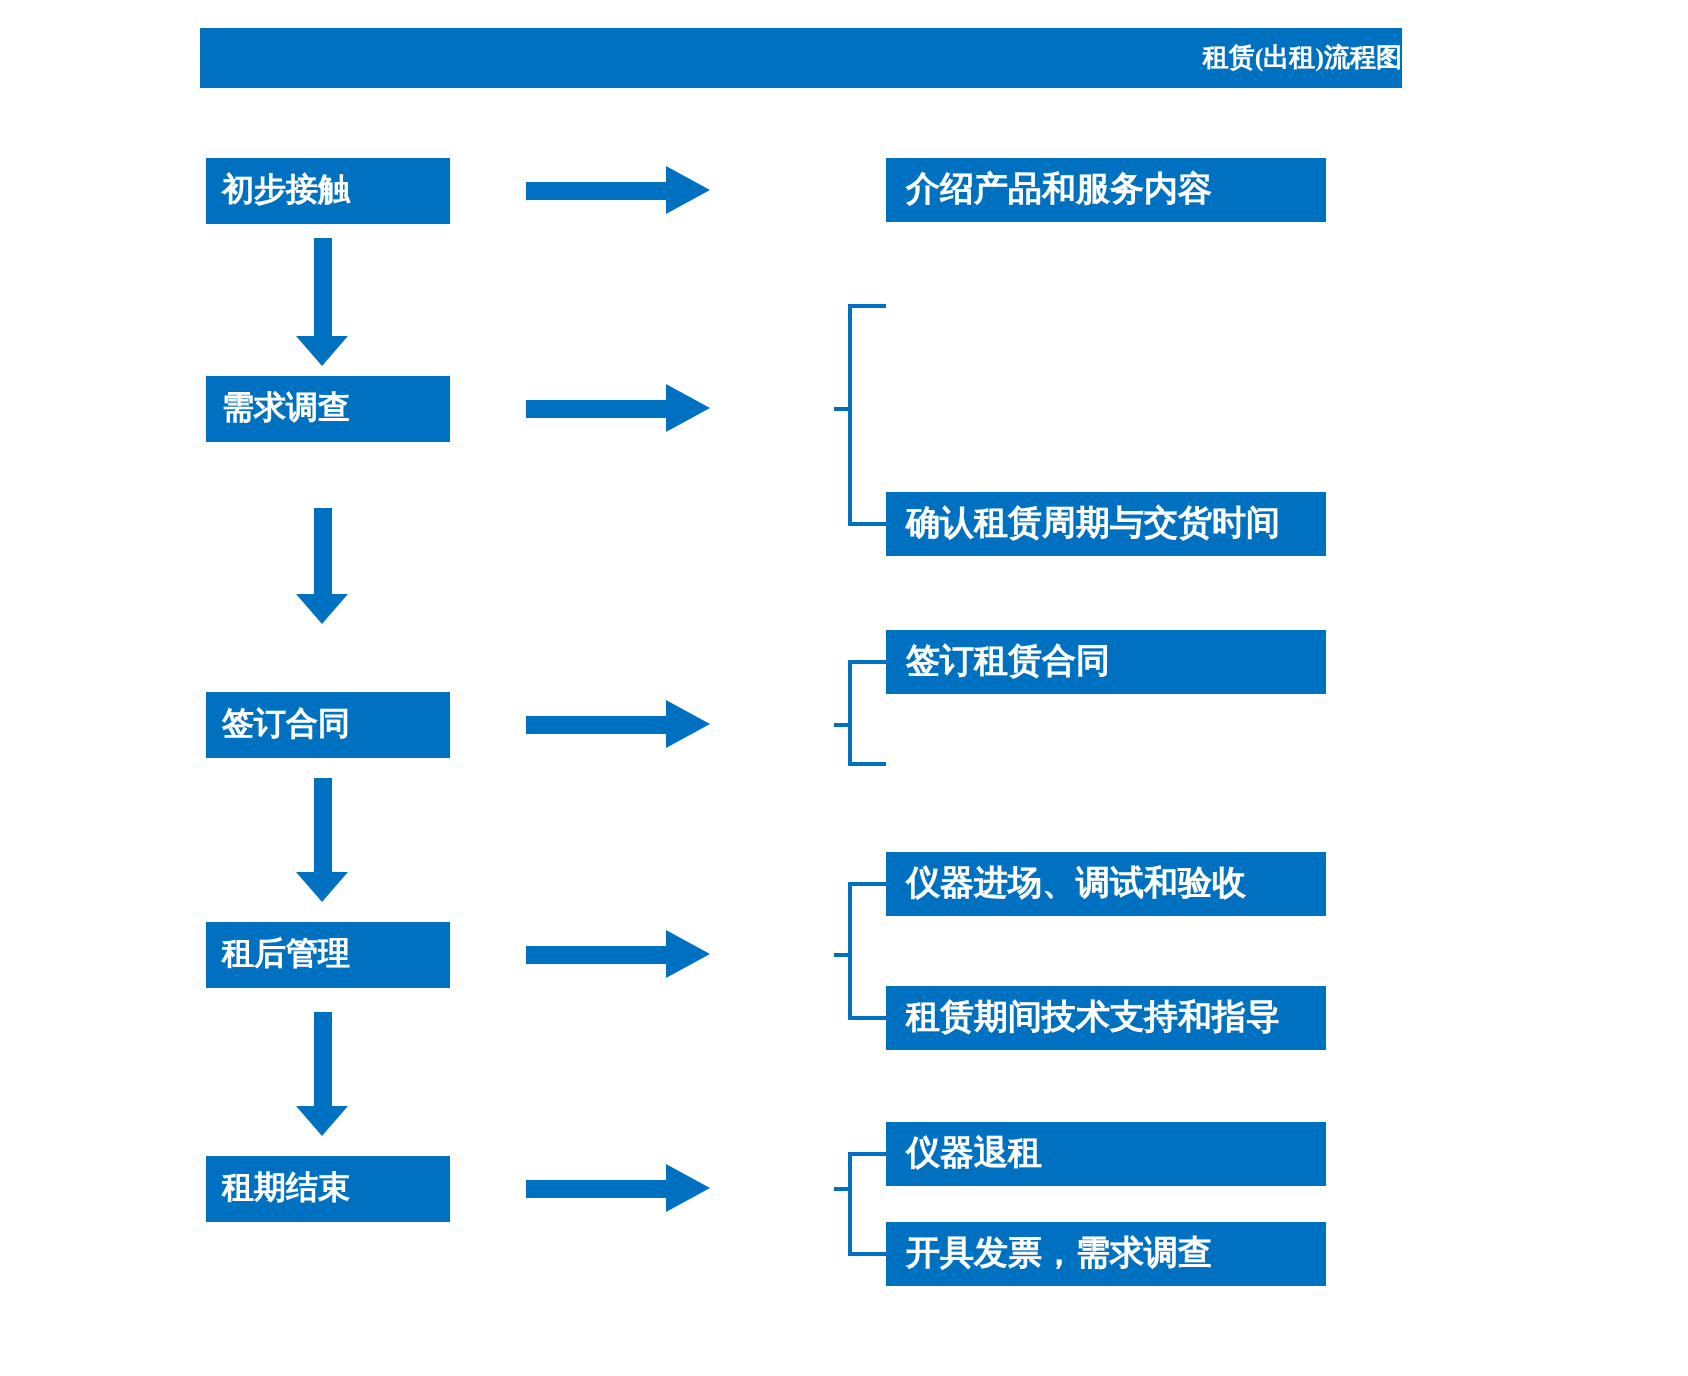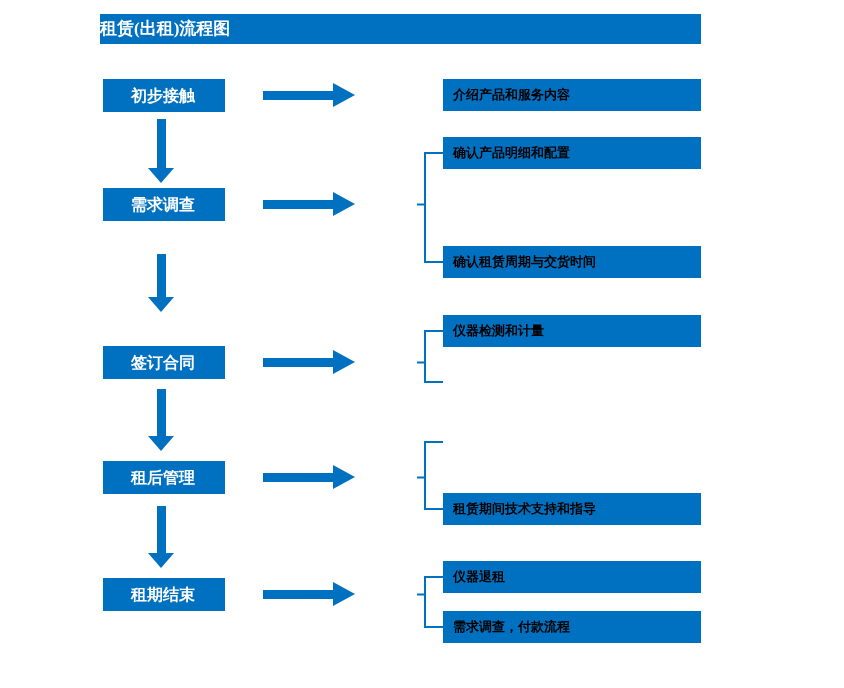--- a/index.html
+++ b/index.html
@@ -15,43 +15,43 @@
     background: #ffffff;
     overflow: hidden;
   }
   .banner {
     position: absolute;
     left: 100px; top: 14px;
     width: 601px; height: 30px;
     background: var(--accent);
     color: #ffffff;
     font-weight: bold;
-    font-size: 17px;
+    font-size: 13px;
     line-height: 30px;
-    text-align: left;
+    text-align: right;
   }
   .stage {
     position: absolute;
     left: 103px;
     width: 122px; height: 33px;
     background: var(--accent);
     color: #ffffff;
     font-weight: bold;
     font-size: 16px;
     line-height: 33px;
-    padding-left: 28px;
+    padding-left: 8px;
   }
   .item {
     position: absolute;
     left: 443px;
-    width: 258px; height: 32px;
+    width: 220px; height: 32px;
     background: var(--accent);
-    color: #000000;
+    color: #ffffff;
     font-weight: bold;
-    font-size: 13px;
+    font-size: 17px;
     line-height: 32px;
     padding-left: 10px;
     white-space: nowrap;
   }
   .harrow {
     position: absolute;
     left: 263px;
     width: 92px; height: 24px;
     display: flex;
     align-items: center;
@@ -156,23 +156,23 @@
   </svg>
   <svg class="bracket" style="left:417px;top:441px" width="26" height="70">
     <path d="M26,1 L8,1 L8,68 L26,68 M8,36.5 L0,36.5"></path>
   </svg>
   <svg class="bracket" style="left:417px;top:576px" width="26" height="53">
     <path d="M26,1 L8,1 L8,51 L26,51 M8,18.5 L0,18.5"></path>
   </svg>
 
   <div class="item" style="top:79px">介绍产品和服务内容</div>
 
-  <div class="item" style="top:137px">确认产品明细和配置</div>
   <div class="item" style="top:246px">确认租赁周期与交货时间</div>
 
-  <div class="item" style="top:315px">仪器检测和计量</div>
+  <div class="item" style="top:315px">签订租赁合同</div>
 
+  <div class="item" style="top:426px">仪器进场、调试和验收</div>
   <div class="item" style="top:561px">仪器退租</div>
 
   <div class="item" style="top:493px">租赁期间技术支持和指导</div>
-  <div class="item" style="top:611px">需求调查，付款流程</div>
+  <div class="item" style="top:611px">开具发票，需求调查</div>
 
 </div>
 
 </body></html>

